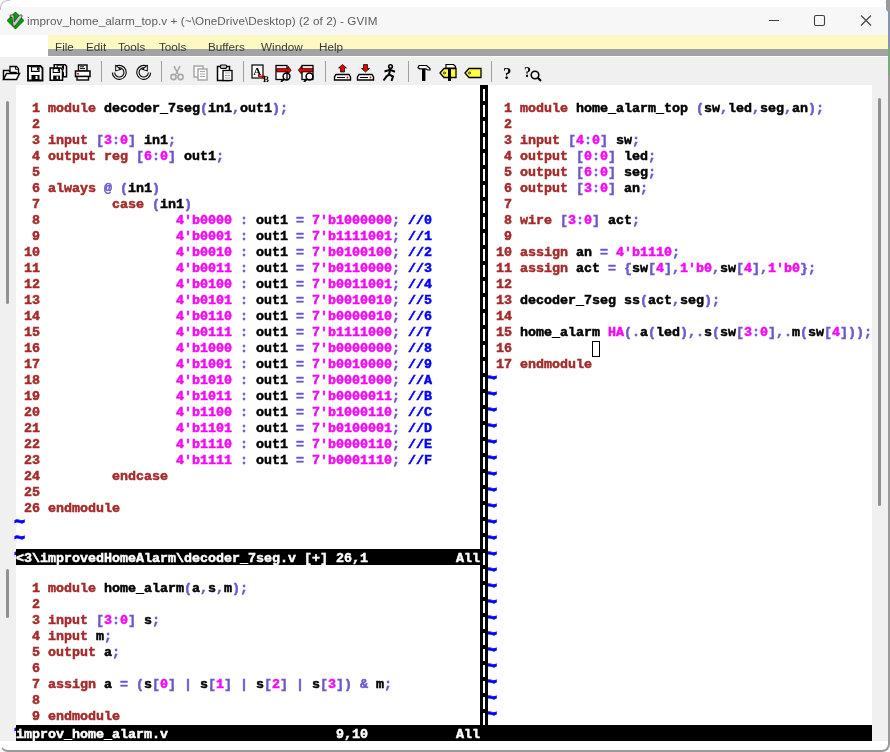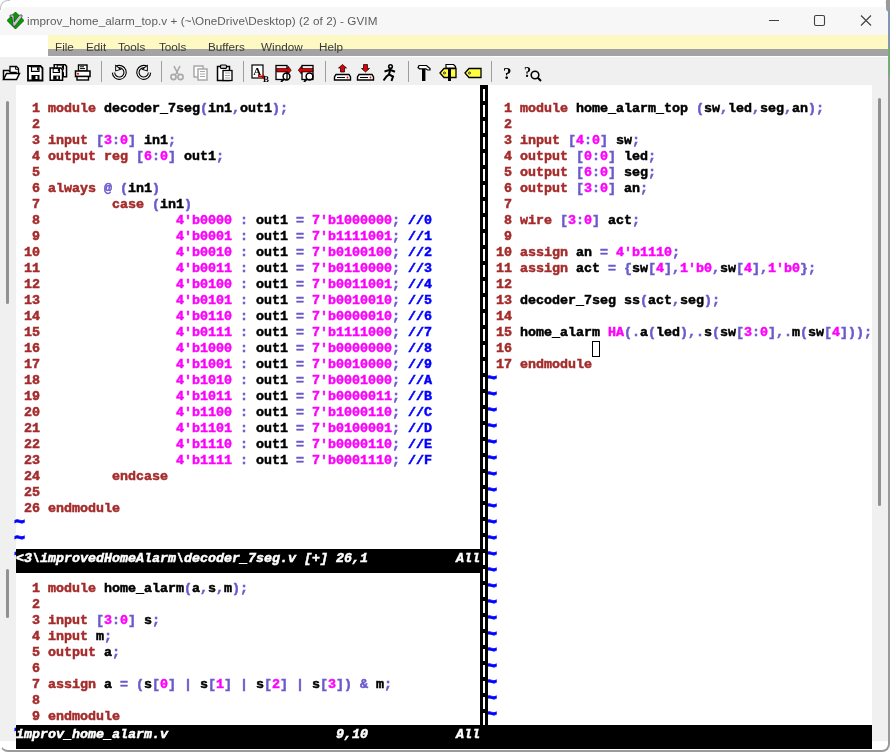--- a/index.html
+++ b/index.html
@@ -18,21 +18,21 @@
 .ti { position:absolute; top:7px; }
 .tsep { position:absolute; top:4px; width:1px; height:21px; background:#9d9d9d; }
 #ta { position:absolute; left:0; top:78px; width:890px; height:672px; background:#fff; }
 pre, .sb { font-family:"Liberation Mono",monospace; font-weight:bold; font-size:13.333px; line-height:16px; white-space:pre; -webkit-text-stroke:0.5px currentColor; }
 pre { position:absolute; color:#000; padding-top:16px; }
 b { color:#a52a2a; font-weight:bold; }
 i { color:#ff00ff; font-style:normal; }
 u { color:#6a5acd; text-decoration:none; }
 s { color:#0000ff; text-decoration:none; }
 em { color:#0000ff; font-style:normal; display:inline-block; transform:translate(-0.5px,-1.5px) scale(1.4,1.7); }
-.sb { position:absolute; background:#000; color:#fff; height:24px; padding-top:1.5px; box-sizing:border-box;font-style:italic; }
+.sb { position:absolute; background:#000; color:#fff; height:16px; padding-top:1.5px; box-sizing:border-box; }
 .track { position:absolute; background:#f0f0f0; }
 .thumb { position:absolute; background:#919191; width:3px; border-radius:1.5px; }
 #vsep { position:absolute; left:480px; top:0; width:8px; height:640px; background:#000; }
 #vsep div { position:absolute; left:3px; top:0; width:2px; height:100%;
   background:repeating-linear-gradient(180deg, #000 0 4px, #fff 4px 16px); }
 #cursor { position:absolute; left:592px; top:256px; width:8px; height:16px; border:1.3px solid #000; }
 </style></head><body>
 <div id="bgwin" style="position:absolute;right:0;top:0;width:4px;height:12px;background:#9a9a9a;border-bottom-left-radius:4px;z-index:11"></div>
 <div style="position:absolute;right:0;top:11px;width:2.5px;height:36px;background:#8494b4;z-index:11"></div>
 <div style="position:absolute;right:0;top:47px;width:2.5px;height:28px;background:#74ae74;z-index:11"></div>

